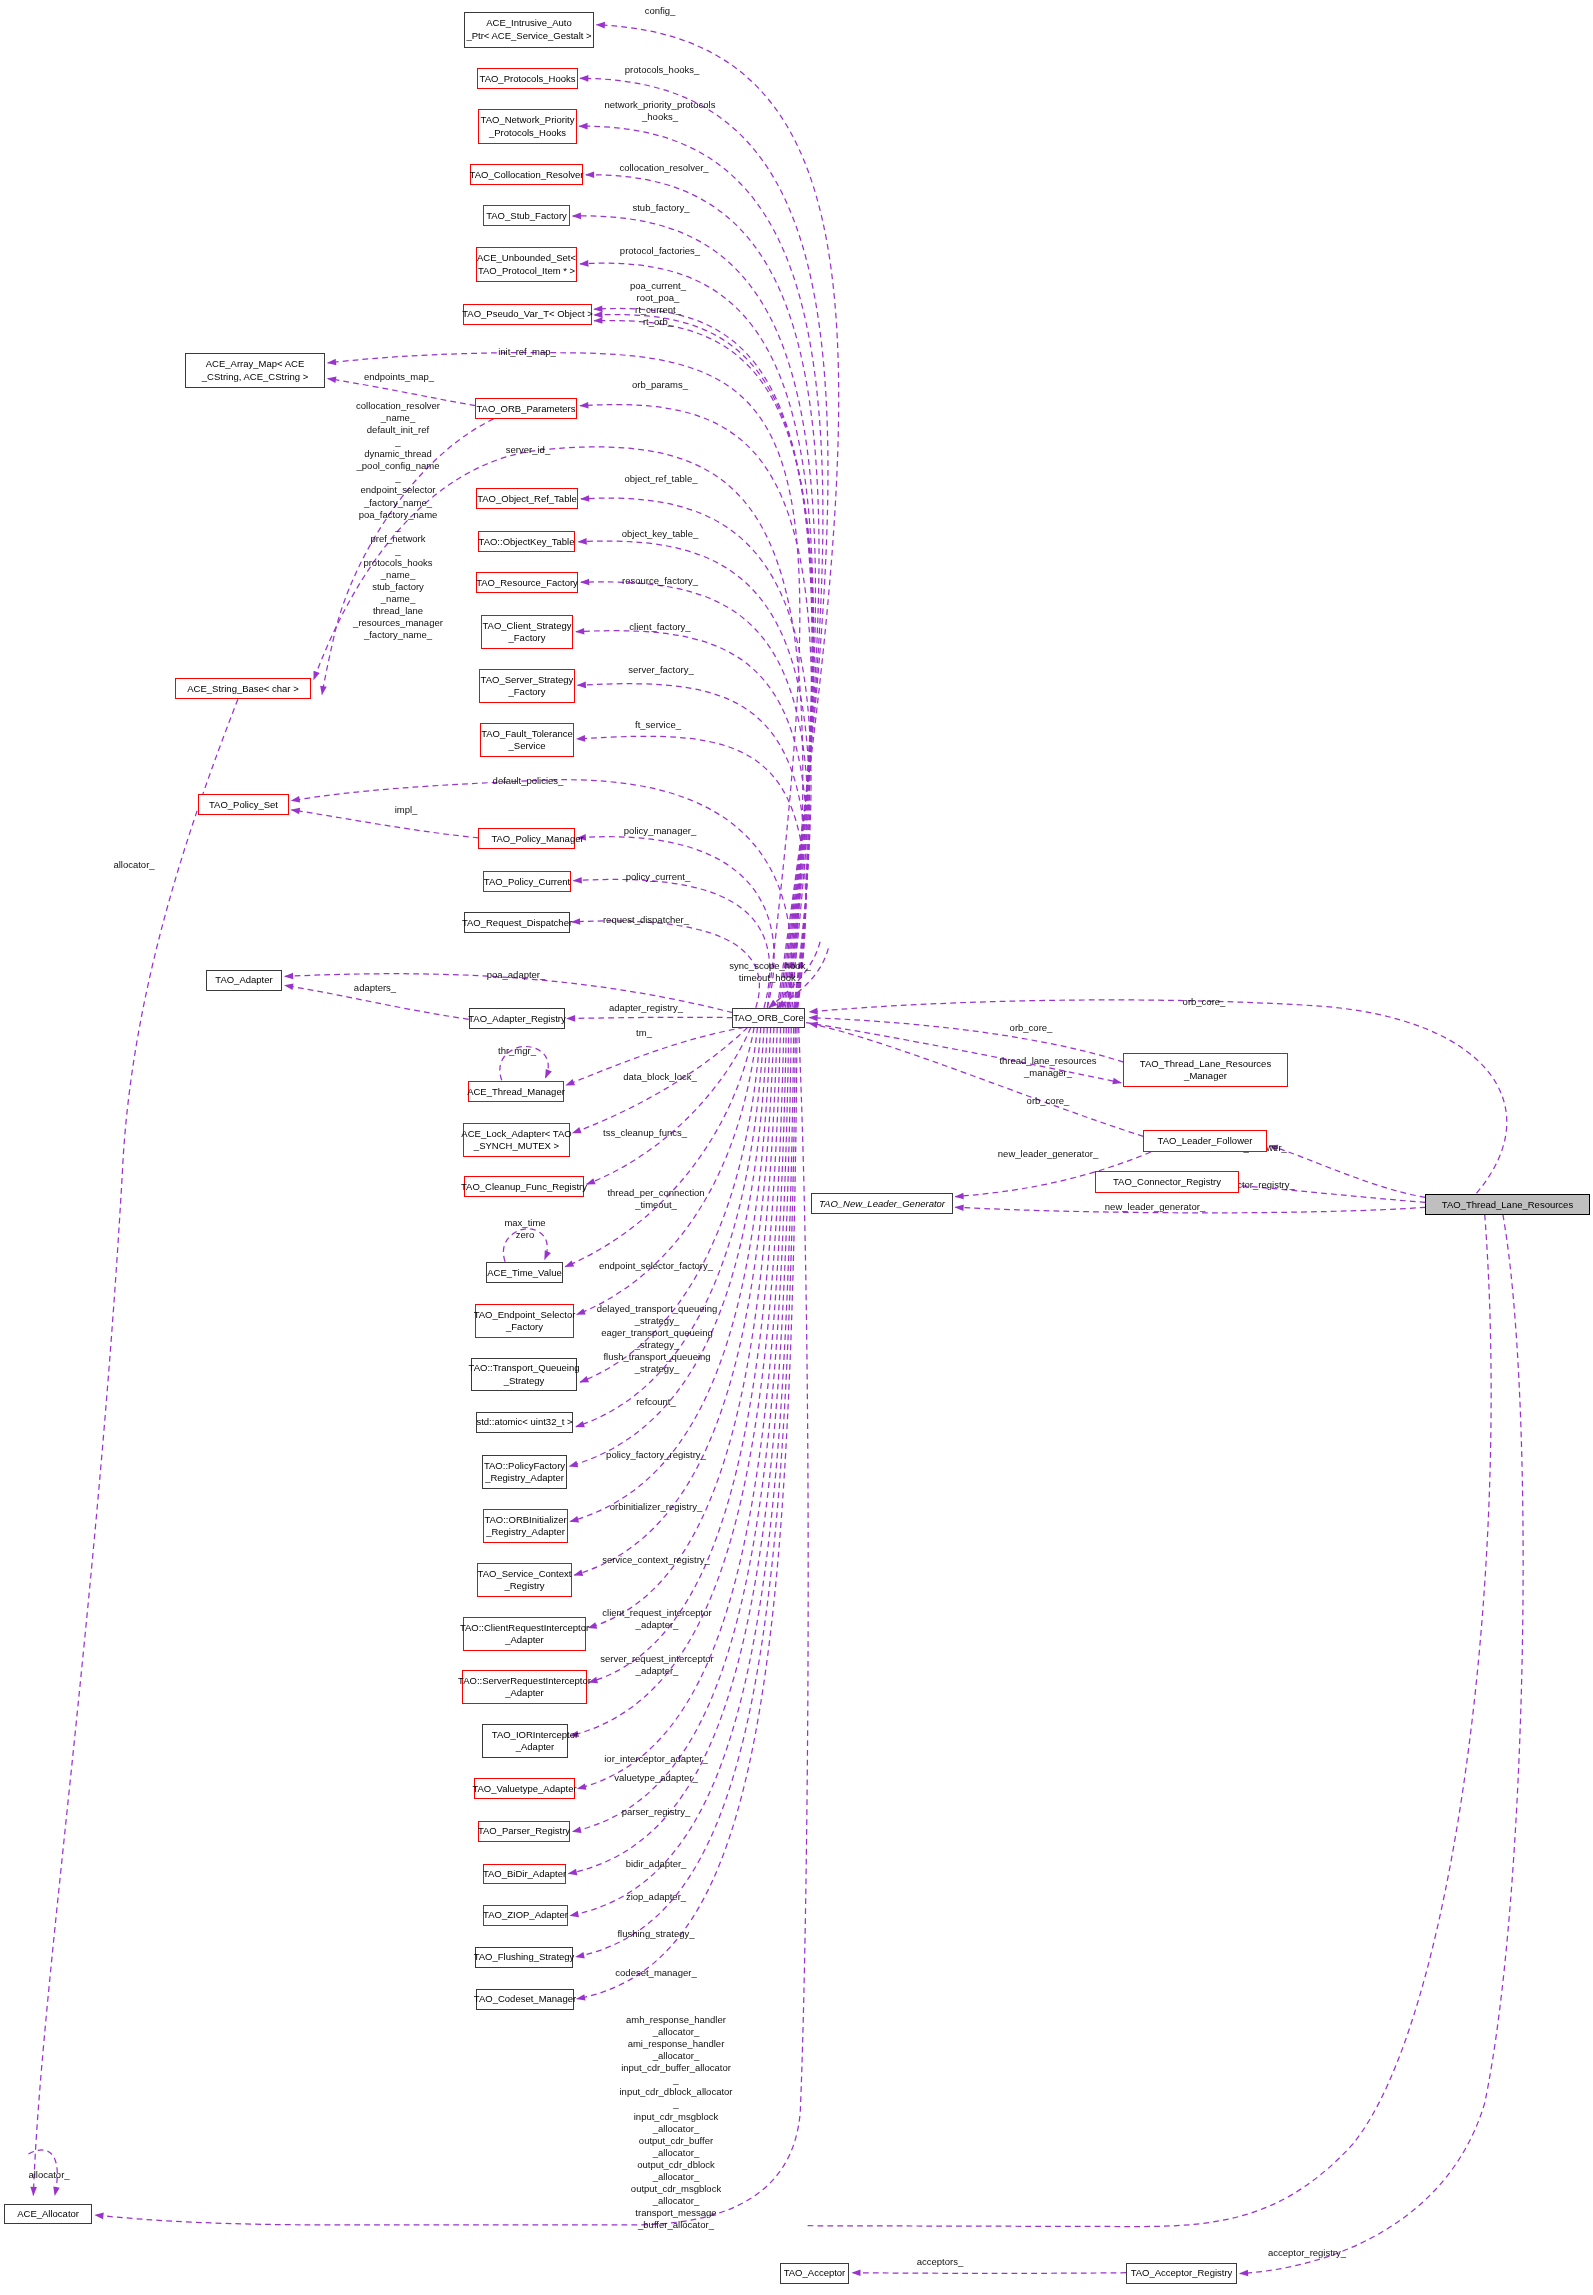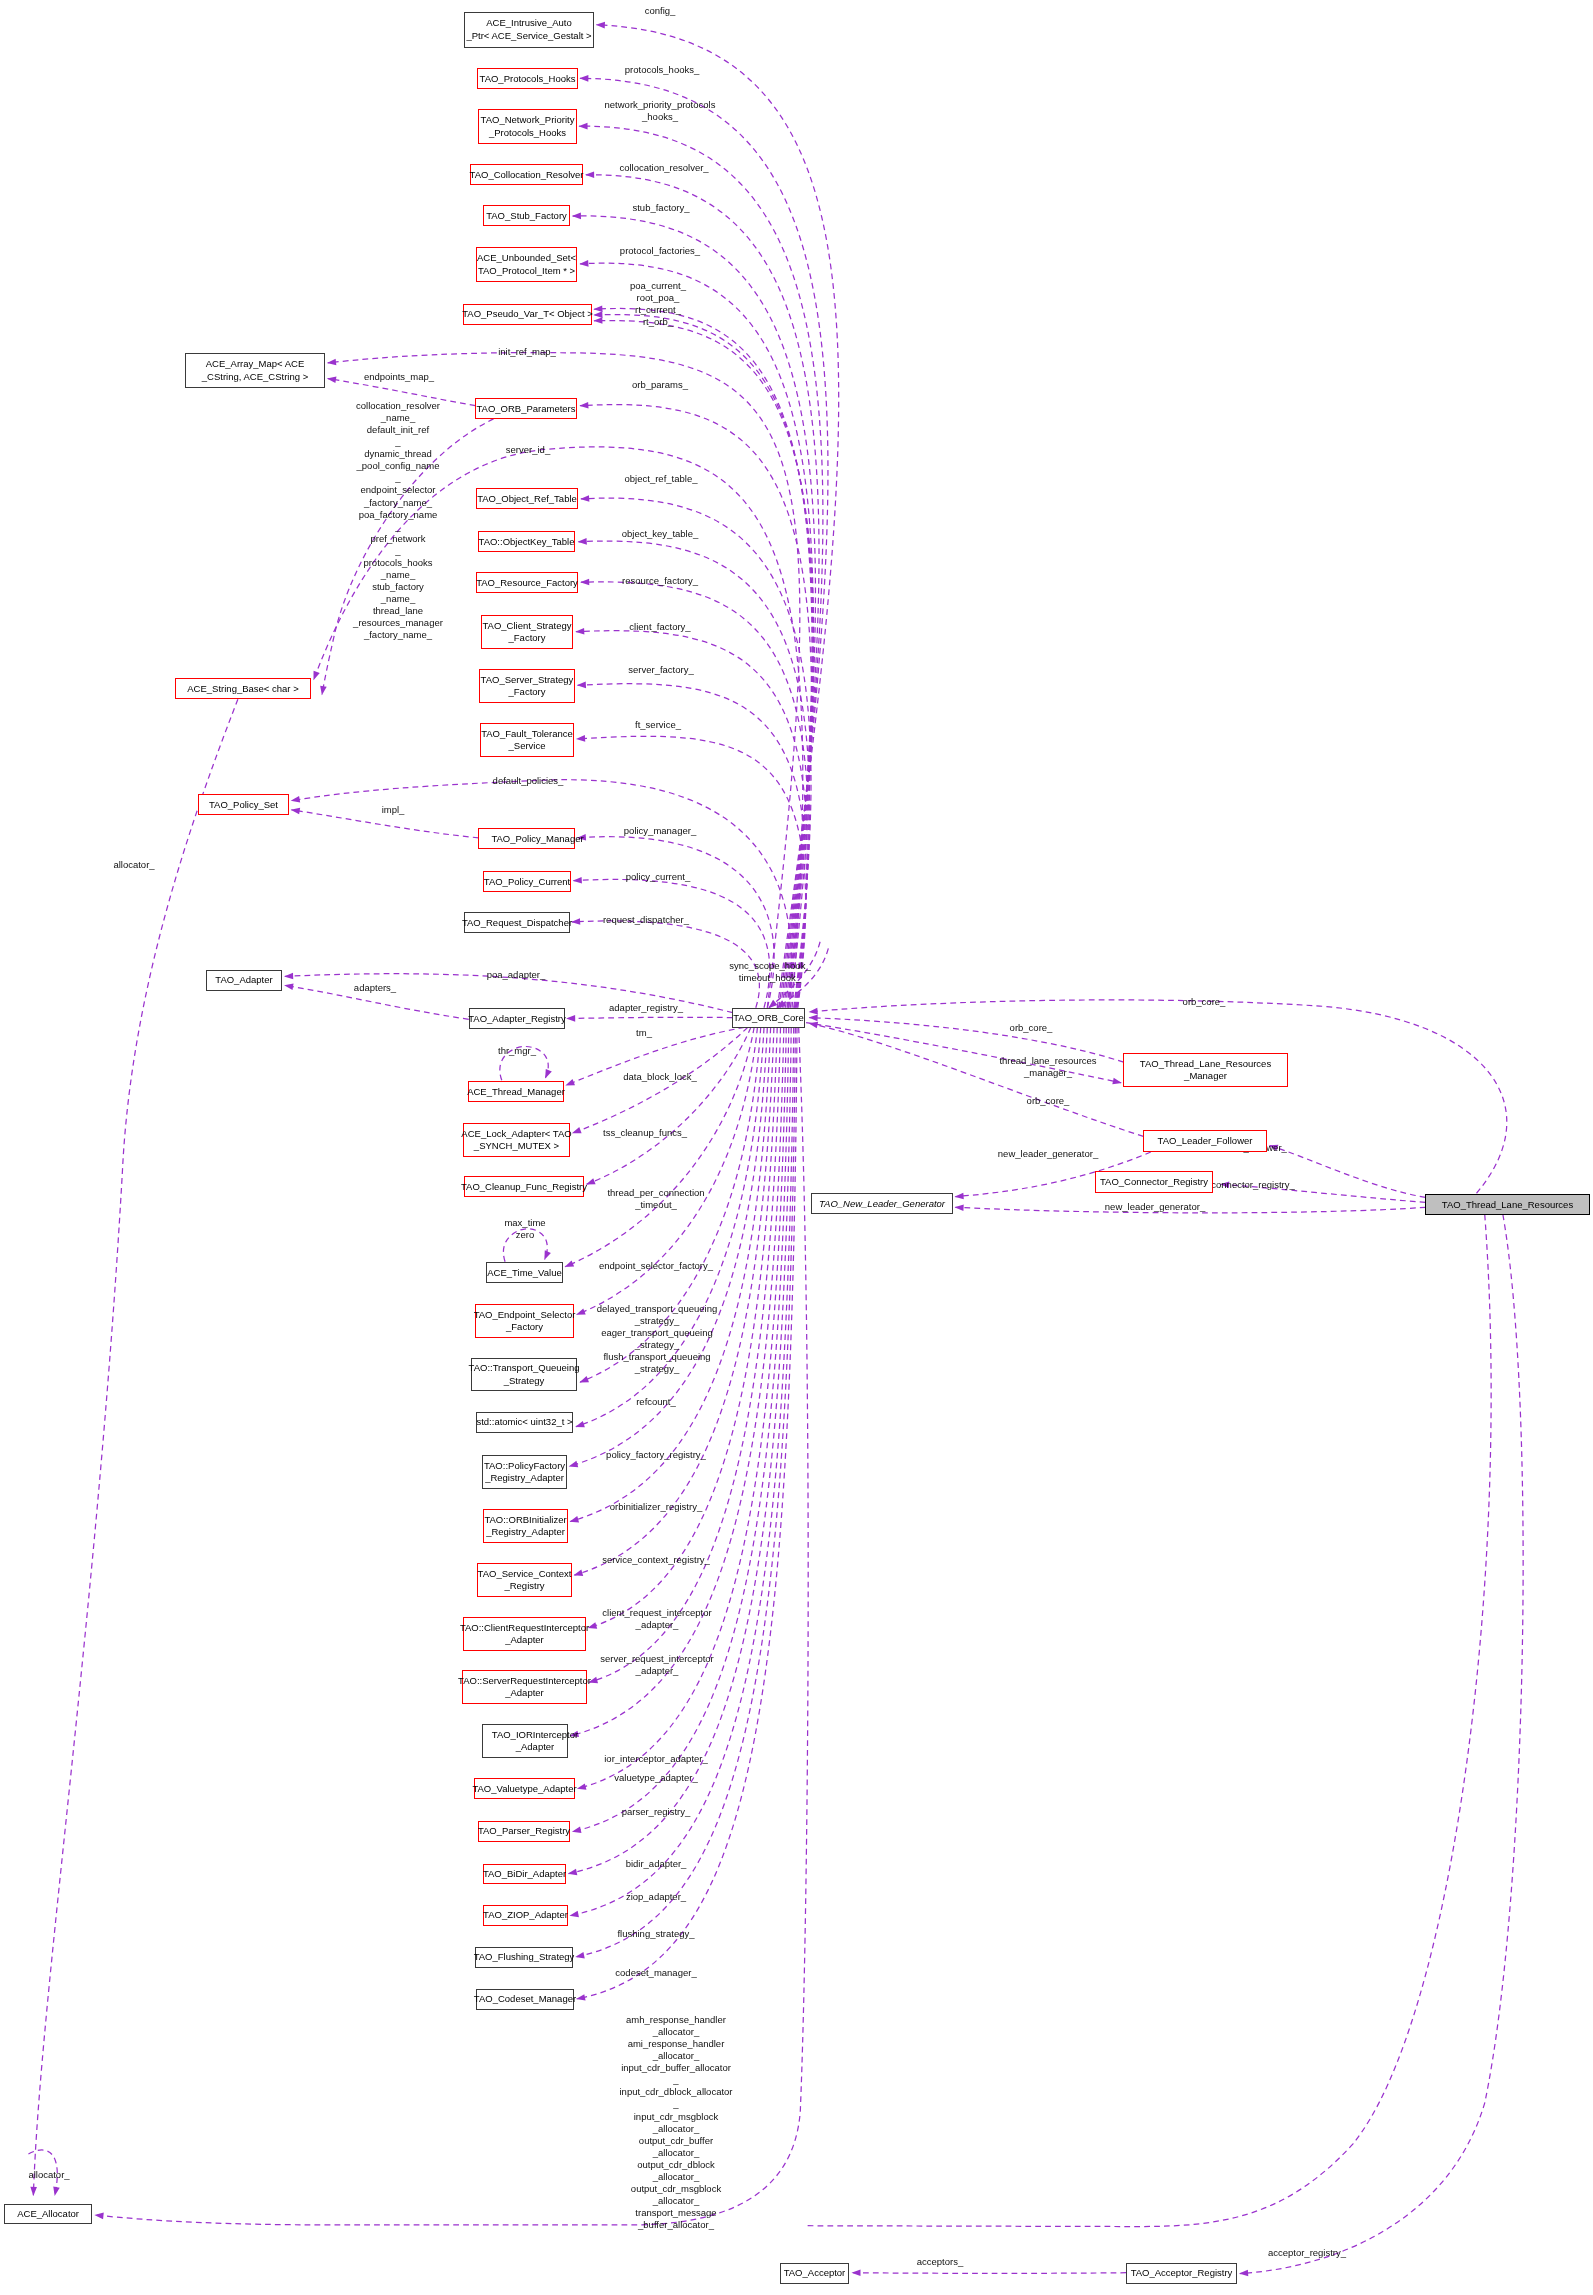--- a/index.html
+++ b/index.html
@@ -243,21 +243,21 @@
       <div class="node dark" style="left: 732px; top: 1008px; width: 73px; height: 20px;">
         <div>TAO_ORB_Core</div>
       </div>
       <div class="node red" style="left: 1123px; top: 1053px; width: 165px; height: 34px;">
         <div>TAO_Thread_Lane_Resources</div>
         <div>_Manager</div>
       </div>
       <div class="node red" style="left: 1143px; top: 1130px; width: 124px; height: 22px;">
         <div>TAO_Leader_Follower</div>
       </div>
-      <div class="node red" style="left: 1095px; top: 1171px; width: 118px; height: 22px; text-align: right;">
+      <div class="node red" style="left: 1095px; top: 1171px; width: 144px; height: 22px; text-align: right;">
         <div>TAO_Connector_Registry</div>
       </div>
       <div class="node dark" style="left: 811px; top: 1193px; width: 142px; height: 21.4px; font-style: italic;">
         <div>TAO_New_Leader_Generator</div>
       </div>
       <div class="node subject" style="left: 1425px; top: 1194px; width: 165px; height: 21.4px;">
         <div>TAO_Thread_Lane_Resources</div>
       </div>
       <div class="node dark" style="left: 4.1px; top: 2204px; width: 88px; height: 20px;">
         <div>ACE_Allocator</div>
@@ -343,21 +343,21 @@
       </div>
       <div class="elabel" style="left: 661px; top: 664px;">
         <div>server_factory_</div>
       </div>
       <div class="elabel" style="left: 658px; top: 719px;">
         <div>ft_service_</div>
       </div>
       <div class="elabel" style="left: 528px; top: 775px;">
         <div>default_policies_</div>
       </div>
-      <div class="elabel" style="left: 376px; top: 804px; padding-left: 34px;">
+      <div class="elabel" style="left: 389px; top: 804px; padding-left: 34px;">
         <div>impl_</div>
       </div>
       <div class="elabel" style="left: 134px; top: 859px;">
         <div>allocator_</div>
       </div>
       <div class="elabel" style="left: 660px; top: 825px;">
         <div>policy_manager_</div>
       </div>
       <div class="elabel" style="left: 658px; top: 871px;">
         <div>policy_current_</div>

